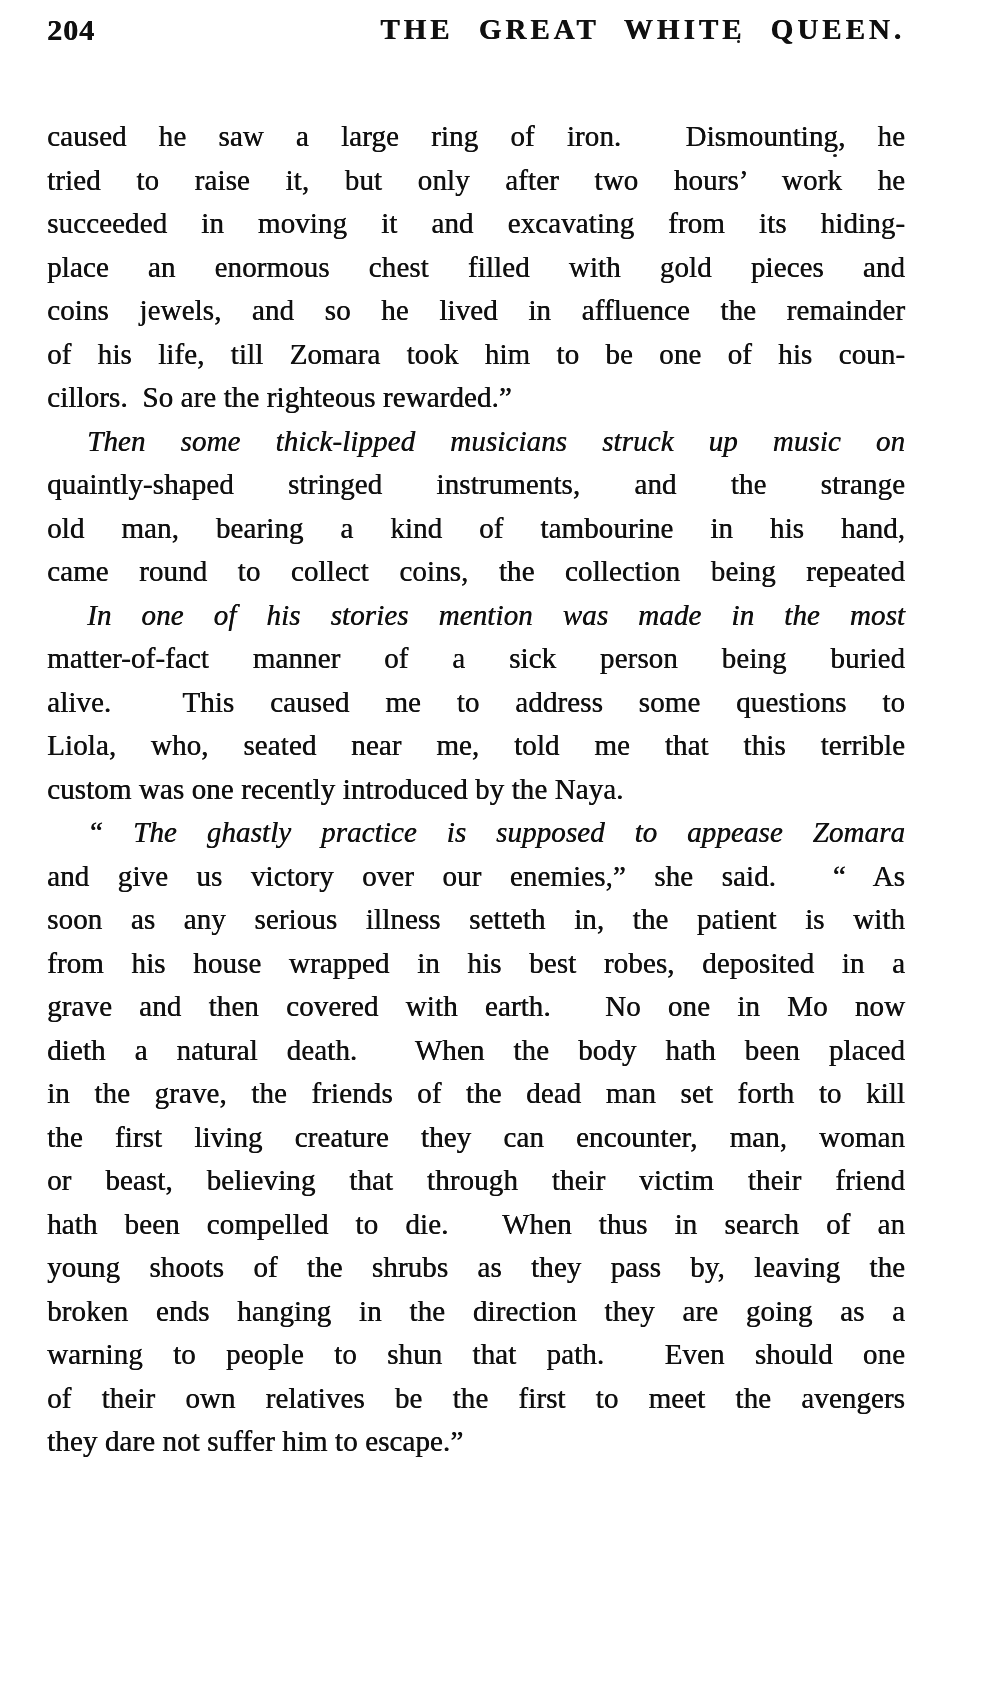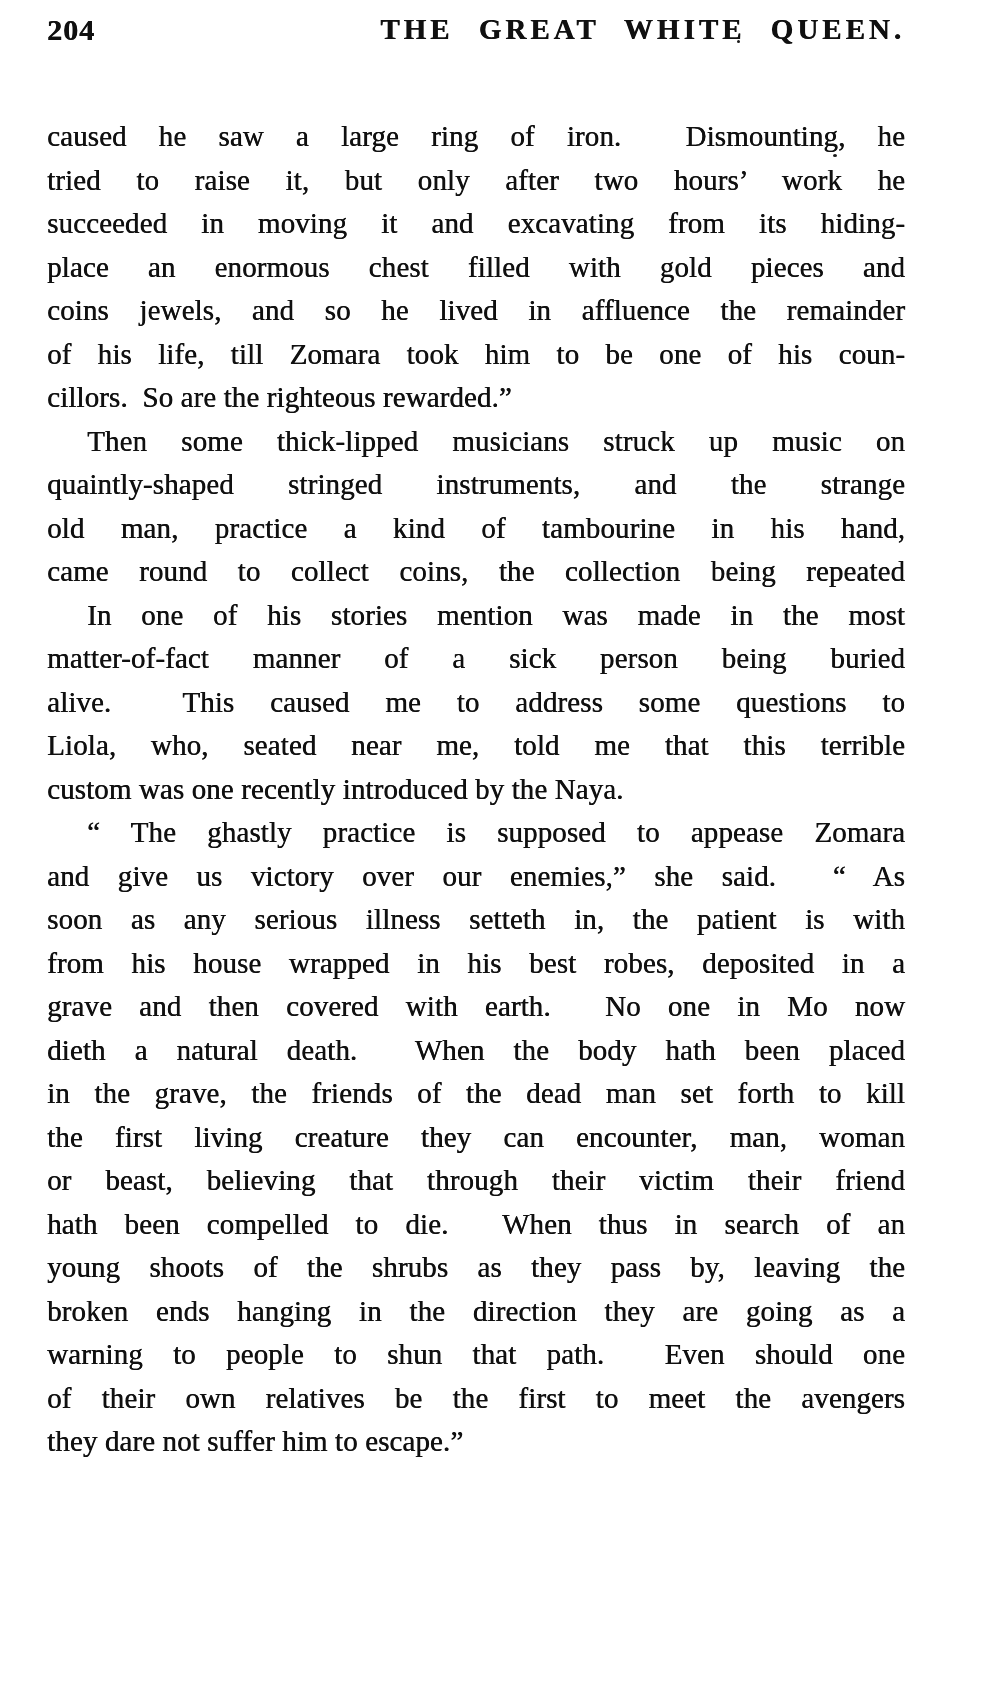--- a/index.html
+++ b/index.html
@@ -64,20 +64,21 @@
     white-space: normal;
     letter-spacing: 0.1px;
     text-shadow: 0.45px 0 0 currentColor;
   }
   .line.last {
     text-align: center;
     text-align-last: left;
   }
   .line.indent {
     text-indent: 40px;
+    font-style: italic;
   }
   
   .speck {
     position: absolute;
     background: #1a1a1a;
     border-radius: 50%;
   }
   .speck-1 { left: 833px; top: 154px; width: 4px; height: 3px; }
   .speck-2 { left: 737px; top: 40px;  width: 3px; height: 3px; }
 </style>
@@ -99,21 +100,21 @@
       <div class="line">succeeded in moving it and excavating from its hiding-</div>
       <div class="line">place an enormous chest filled with gold pieces and</div>
       <div class="line">coins jewels, and so he lived in affluence the remainder</div>
       <div class="line">of his life, till Zomara took him to be one of his coun-</div>
       <div class="line last">cillors.&nbsp; So are the righteous rewarded.”</div>
     </div>
 
     <div class="para">
       <div class="line indent">Then some thick-lipped musicians struck up music on</div>
       <div class="line">quaintly-shaped stringed instruments, and the strange</div>
-      <div class="line">old man, practice a kind of tambourine in his hand,</div>
+      <div class="line">old man, bearing a kind of tambourine in his hand,</div>
       <div class="line">came round to collect coins, the collection being repeated</div>
     </div>
 
     <div class="para">
       <div class="line indent">In one of his stories mention was made in the most</div>
       <div class="line">matter-of-fact manner of a sick person being buried</div>
       <div class="line">alive.&nbsp; This caused me to address some questions to</div>
       <div class="line">Liola, who, seated near me, told me that this terrible</div>
       <div class="line last">custom was one recently introduced by the Naya.</div>
     </div>

